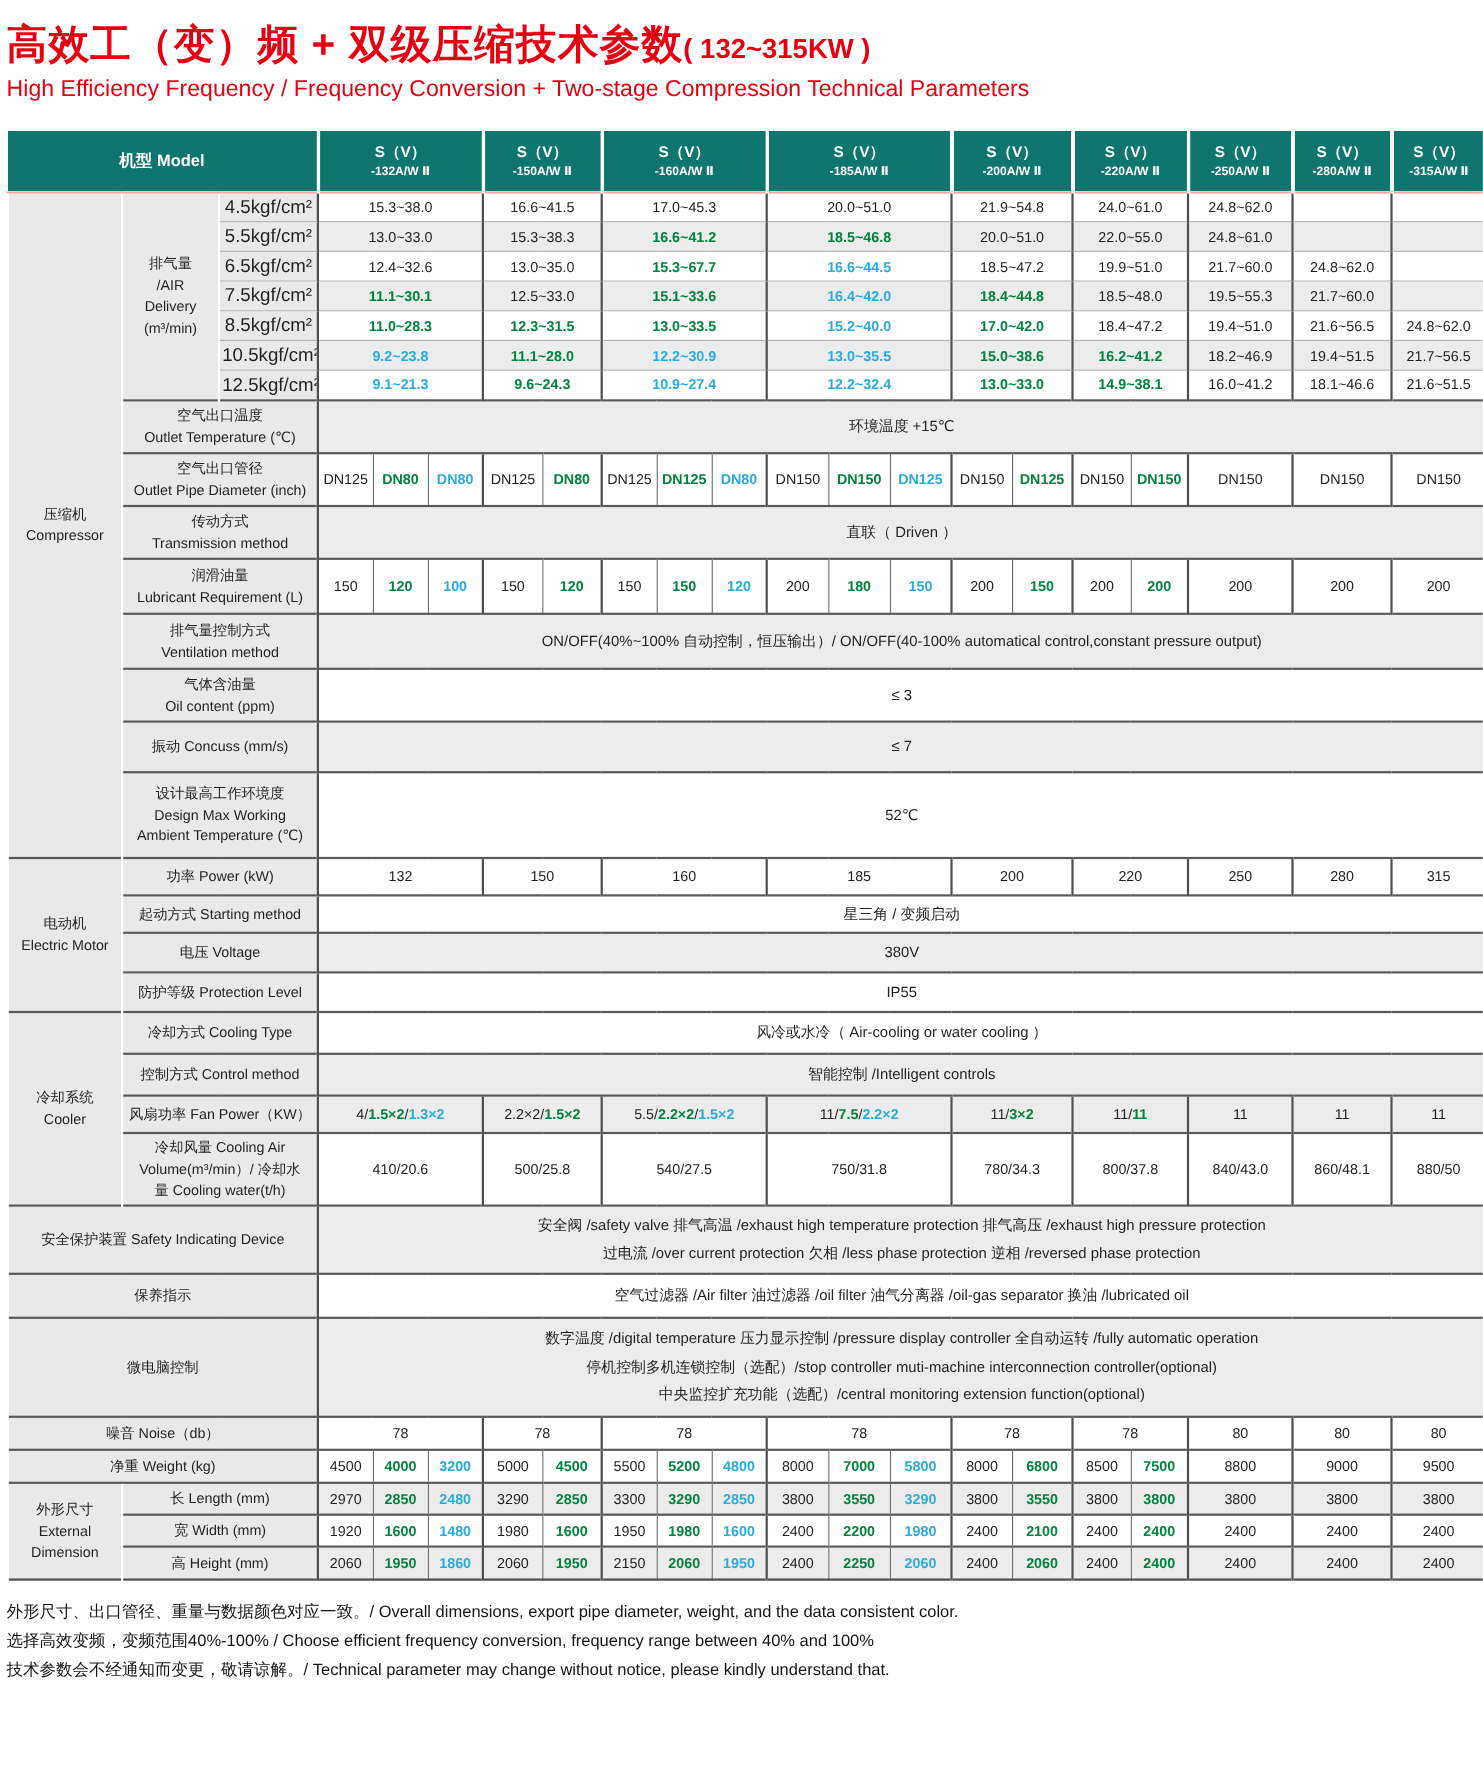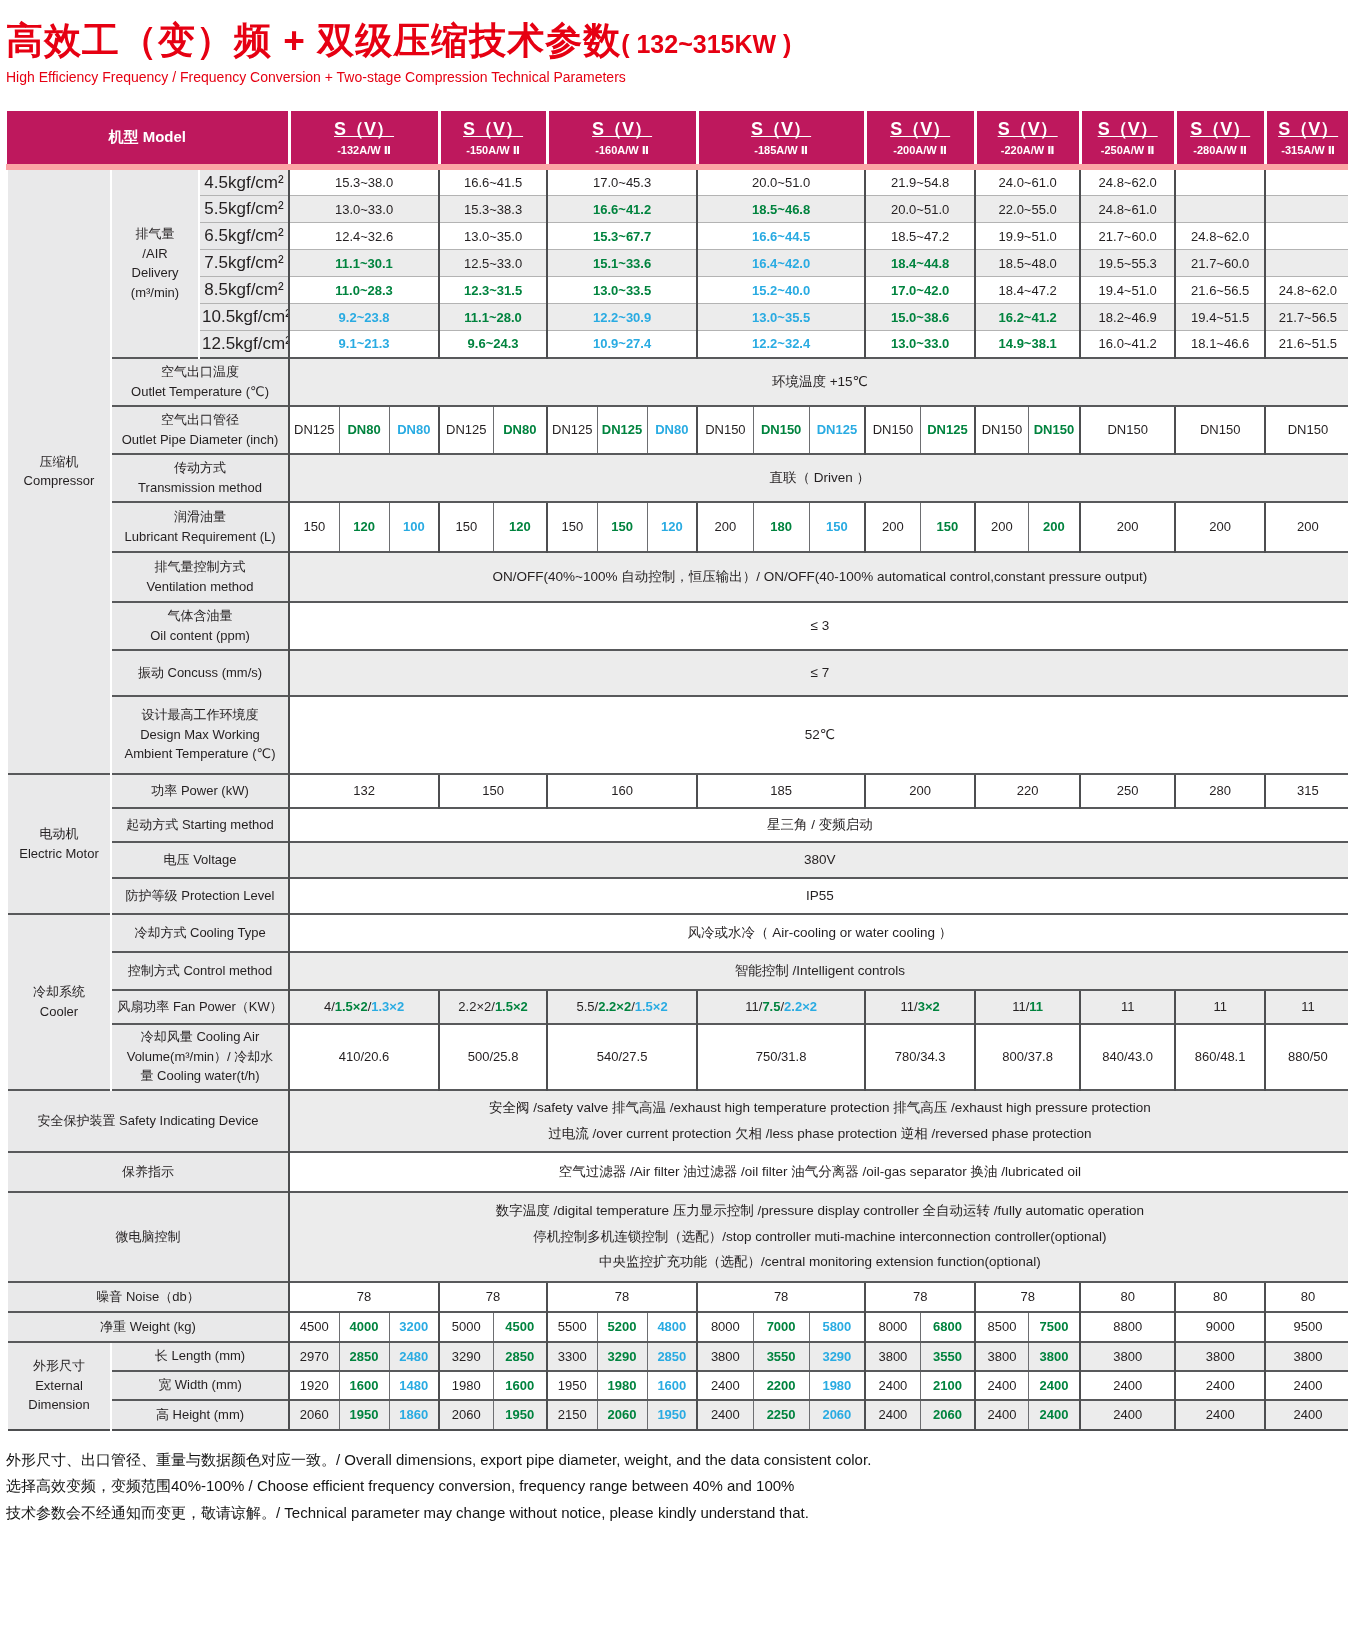--- a/index.html
+++ b/index.html
@@ -1,25 +1,25 @@
 <!DOCTYPE html>
 <html><head>
 <meta charset="utf-8">
 <style>
   html,body{margin:0;padding:0;background:#fff;}
   body{width:1348px;height:1625px;font-family:"Liberation Sans","DejaVu Sans",sans-serif;color:#231f20;}
   .wrap{padding:20px 2px 0 6px;}
   .title{color:#e60012;font-size:37px;font-weight:700;line-height:1.15;letter-spacing:1px;}
   .title .kw{font-size:25px;letter-spacing:0;}
-  .subtitle{color:#e60012;font-size:14px;font-weight:400;margin:6px 0 26px 0;}
+  .subtitle{color:#e60012;font-size:21px;font-weight:400;margin:6px 0 26px 0;}
   table.spec{border-collapse:collapse;table-layout:fixed;width:1343px;border-right:1px solid #58595b;border-bottom:2px solid #4d4e50;}
   table.spec td,table.spec th{overflow:hidden;text-align:center;vertical-align:middle;padding:0 2px;box-sizing:border-box;}
-  thead th{background:#be185d;color:#fff;border-left:3px solid #fff;border-bottom:6px solid #fca5a5;font-weight:700;margin-left:40px;}
+  thead th{background:#0f766e;color:#fff;border-left:3px solid #fff;border-bottom:2px solid #fca5a5;font-weight:700;margin-left:40px;}
   thead th.first{border-left:none;font-size:15px;}
-  .m-series{font-size:18px;line-height:1.5;text-decoration:underline;}
+  .m-series{font-size:14px;line-height:1.5;}
   .m-name{font-size:11px;line-height:1.4;}
   td{font-size:13px;}
   td.mb{border-left:2px solid #4d4e50;}
   td.sb{border-left:1px solid #6d6e71;}
   tr.thick td{border-top:2px solid #58595b;}
   tr.thin td{border-top:1px solid #b3b3b3;}
   td.lab{background:#e9e9ea;border-left:2px solid #fff;font-size:13px;line-height:1.5;white-space:pre-line;}
   td.cat{font-size:13px;}
   td.pressure{font-size:17px;}
   td.full{font-size:13px;}

